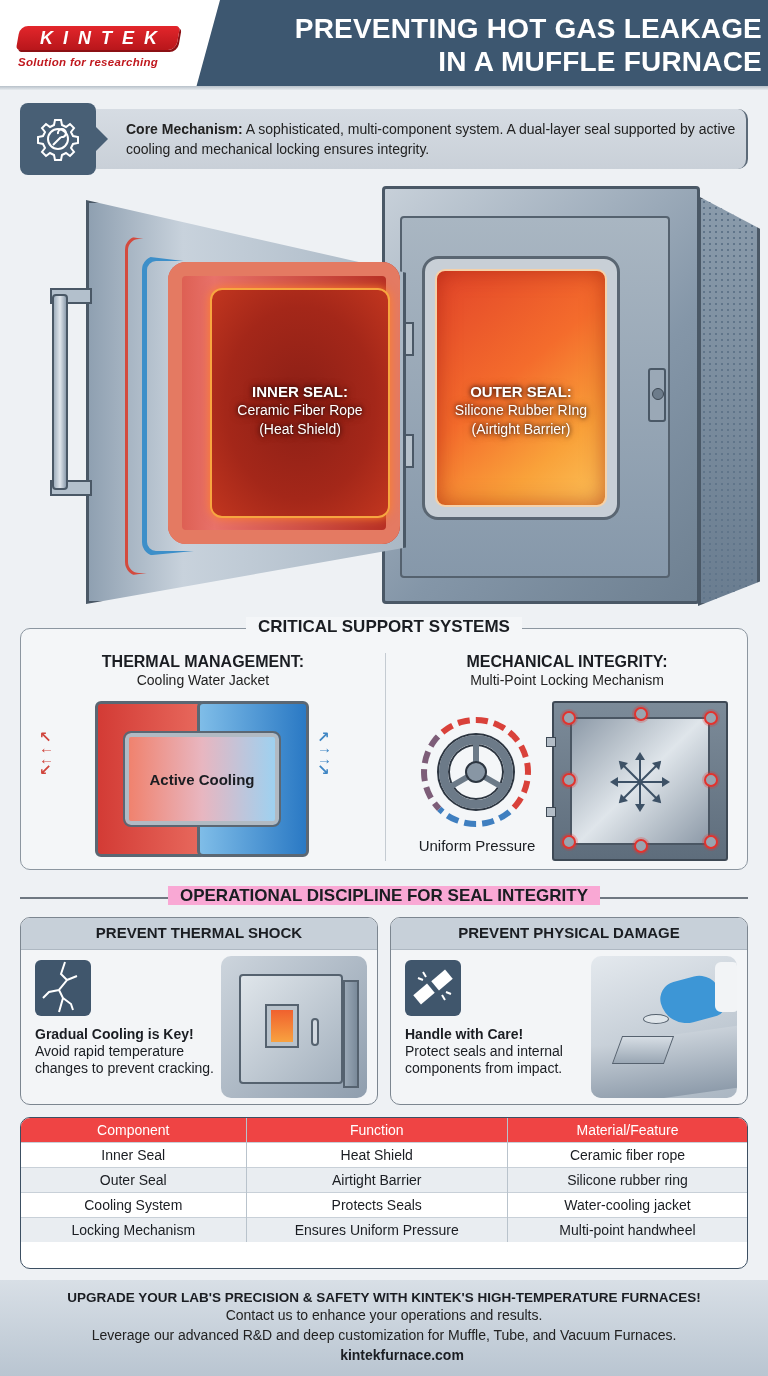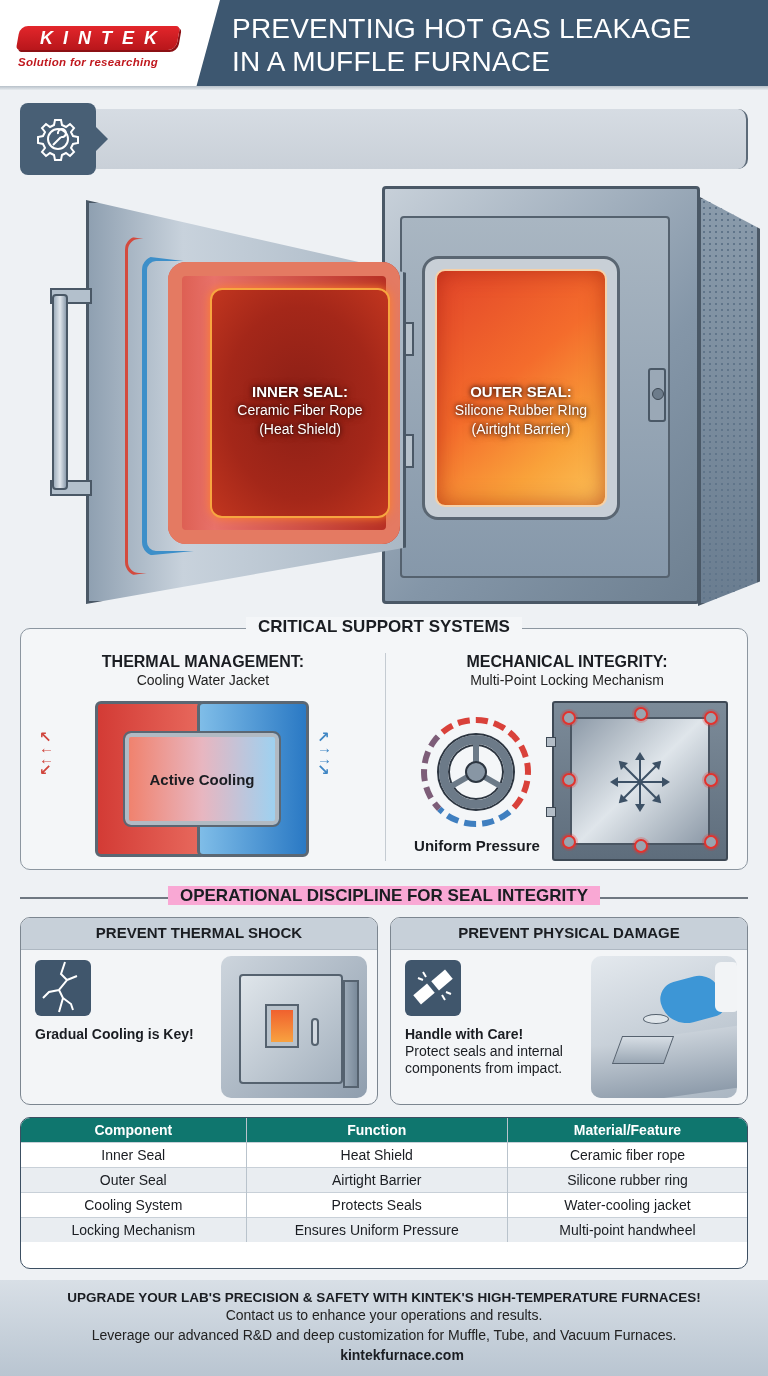--- a/index.html
+++ b/index.html
@@ -22,21 +22,21 @@
   .logo-box {
     width: 160px; height: 24px; background: linear-gradient(#e3262b, #b8161b);
     border-radius: 8px 4px 8px 4px; transform: skewX(-10deg);
     display: flex; align-items: center; justify-content: center;
     box-shadow: 2px 2px 0 #8c1014;
   }
   .logo-text { color: #fff; font-weight: bold; font-style: italic; font-size: 18px; letter-spacing: 10px; transform: skewX(10deg); padding-left: 10px; }
   .logo-sub { margin-top: 6px; color: #c0181e; font-style: italic; font-weight: bold; font-size: 11.5px; letter-spacing: 0.3px; }
   .header-title {
     position: absolute; left: 232px; top: 12px; width: 530px;
-    color: #fff; font-weight: normal; font-size: 28px; line-height: 33px; letter-spacing: 0.2px;
+    color: #fff; font-weight: bold; font-size: 28px; line-height: 33px; letter-spacing: 0.2px; text-align: right;
   }
   
   .core { position: absolute; left: 20px; top: 103px; width: 730px; height: 70px; }
   .core-panel {
     position: absolute; left: 60px; top: 6px; width: 668px; height: 60px;
     background: linear-gradient(#d6dce3, #c9d0d8);
     border-radius: 3px 10px 10px 3px;
     border-right: 2px solid #5c6a78;
   }
   .core-icon {
@@ -119,42 +119,42 @@
     border: 4px solid #b1bac3; outline: 2px solid #5b6773; border-radius: 6px;
     display: flex; align-items: center; justify-content: center;
     font-weight: bold; font-size: 15px; color: #1a1d22;
   }
   .heat-arrows { position: absolute; top: 102px; font-size: 15px; line-height: 11px; font-weight: bold; }
   .wheel-wrap { position: absolute; left: 400px; top: 88px; width: 110px; height: 110px; }
   .wheel-ring { position: absolute; left: 18px; top: 18px; width: 74px; height: 74px; border: 9px solid #6c7a88; border-radius: 50%; box-shadow: 0 0 0 2px #2c3540 inset, 0 0 0 2px #2c3540; }
   .wheel-hub { position: absolute; left: 44px; top: 44px; width: 22px; height: 22px; border-radius: 50%; background: #8896a4; border: 2px solid #2c3540; }
   .wheel-spoke { position: absolute; left: 52px; top: 26px; width: 6px; height: 30px; background: #6c7a88; transform-origin: 3px 29px; }
   .cycle-arc { position: absolute; left: 0; top: 0; width: 110px; height: 110px; border-radius: 50%; border: 6px dashed transparent; border-top-color: #d9413a; border-right-color: #d9413a; border-bottom-color: #3f7fc0; border-left-color: #7d5d78; }
-  .uniform-label { position: absolute; left: 386px; top: 208px; width: 140px; text-align: center; font-weight: bold; font-size: 15px; }
+  .uniform-label { position: absolute; left: 386px; top: 208px; width: 140px; text-align: center; font-weight: normal; font-size: 15px; }
   .lock-door { position: absolute; left: 531px; top: 72px; width: 176px; height: 160px; background: linear-gradient(#7c8b99, #5e6d7c); border: 2px solid #3e4955; border-radius: 3px; padding: 14px 16px; }
   .lock-plate { width: 100%; height: 100%; background: linear-gradient(135deg, #8d9aa8, #dfe5ea 50%, #8d9aa8); border: 2px solid #4a5663; border-radius: 4px; position: relative; }
   .lock-bolt { position: absolute; width: 14px; height: 14px; border-radius: 50%; border: 2px solid #e2332e; background: #9aa5b0; box-shadow: 0 0 0 2px rgba(226,51,46,.25); }
   .press-arrow { position: absolute; left: 50%; top: 50%; width: 28px; height: 2px; background: #3d5166; transform-origin: 0 50%; }
   .press-arrow::after { content: ""; position: absolute; right: -2px; top: -4px; border-left: 8px solid #3d5166; border-top: 5px solid transparent; border-bottom: 5px solid transparent; }
   .lock-tab { position: absolute; left: -8px; width: 10px; height: 10px; background: #b3bdc7; border: 1.5px solid #3e4955; }
   
   .ops-title { position: absolute; left: 20px; top: 886px; width: 728px; height: 24px; }
   .ops-title::before { content: ""; position: absolute; left: 0; right: 0; top: 11px; height: 1.5px; background: #6f7881; }
   .ops-title .section-title { top: 0; }
   .ops-card { position: absolute; top: 917px; width: 358px; height: 188px; border: 1.5px solid #7c8690; border-radius: 10px; background: #f3f5f7; overflow: hidden; }
   .ops-card-head { height: 32px; background: #c7d0d9; text-align: center; line-height: 30px; font-weight: bold; font-size: 15px; border-bottom: 1px solid #aeb8c2; }
   .ops-icon { position: absolute; left: 14px; top: 42px; width: 56px; height: 56px; background: #40566c; border-radius: 6px; }
   .ops-text { position: absolute; left: 14px; top: 108px; width: 190px; font-size: 14px; line-height: 17px; color: #1a1d22; }
   .ops-text b { display: block; font-weight: bold; font-size: 14px; }
   .ops-photo { position: absolute; right: 10px; top: 38px; width: 146px; height: 142px; border-radius: 10px; overflow: hidden; }
   
   .table-wrap { position: absolute; left: 20px; top: 1117px; width: 728px; height: 152px; border: 1.5px solid #3c4f62; border-radius: 10px; overflow: hidden; background: #fff; }
   .table-title { height: 28px; background: #3d5670; color: #fff; text-align: center; line-height: 28px; font-weight: bold; font-size: 15px; }
   table { width: 100%; border-collapse: collapse; font-size: 14px; }
-  th { background: #0f766e; color: #fff; font-weight: bold; height: 24px; border-right: 1px solid #b9c3cc; }
+  th { background: #ef4444; color: #fff; font-weight: normal; height: 24px; border-right: 1px solid #b9c3cc; }
   td { height: 25px; text-align: center; border-right: 1px solid #b9c3cc; border-top: 1px solid #c8d0d8; color: #1a1d22; }
   th:last-child, td:last-child { border-right: none; }
   tr.alt td { background: #e9edf1; }
   
   .footer { position: absolute; left: 0; top: 1280px; width: 768px; height: 96px; background: linear-gradient(#d8dfe6, #b9c5d1); text-align: center; padding-top: 10px; }
   .footer-head { font-weight: bold; font-size: 13.5px; }
   .footer-line { font-size: 14px; line-height: 20px; color: #222; }
   .footer-url { font-weight: bold; font-size: 14px; margin-top: 2px; padding-left: 36px; }
 </style>
 </head>
@@ -176,20 +176,23 @@
 <div class="header-shadow"></div>
 
 <div class="core">
   <div class="core-panel"></div>
   <div class="core-icon">
     <svg width="46" height="46" viewBox="0 0 46 46" fill="none" stroke="#fff" stroke-width="2">
       <path d="M23 4 l3 0 1 5 4 2 4-3 4 4-3 4 2 4 5 1 0 6-5 1-2 4 3 4-4 4-4-3-4 2-1 5-6 0-1-5-4-2-4 3-4-4 3-4-2-4-5-1 0-6 5-1 2-4-3-4 4-4 4 3 4-2 1-5z"></path>
       <circle cx="23" cy="23" r="10"></circle>
       <path d="M18 29 l8-8 m0 0 a4 4 0 1 0 -3 -3"></path>
     </svg>
+  </div>
+  <div class="core-text">
+    <b>Core Mechanism:</b><span> A sophisticated, multi-component system. A dual-layer seal supported by active cooling and mechanical locking ensures integrity.</span>
   </div>
 </div>
 
 <div class="furnace">
   <div class="box-side"></div>
   <div class="box-frame"></div>
   <div class="box-inner"></div>
   <div class="oven-window">
     <div class="oven-glow"></div>
   </div>
@@ -280,20 +283,21 @@
 
 <div class="ops-card" style="left:20px;">
   <div class="ops-card-head">PREVENT THERMAL SHOCK</div>
   <div class="ops-icon">
     <svg width="56" height="56" viewBox="0 0 56 56" fill="none" stroke="#fff" stroke-width="2">
       <path d="M30 2 l-4 12 6 6 -8 10 4 8 -4 14 M24 30 l-10 2 -6 6 M32 20 l10 -4 M28 38 l8 6 2 6"></path>
     </svg>
   </div>
   <div class="ops-text">
     <b>Gradual Cooling is Key!</b>
+    <span>Avoid rapid temperature changes to prevent cracking.</span>
   </div>
   <div class="ops-photo" style="background:linear-gradient(135deg,#cdd5dd,#8f9eae);">
     <div style="position:absolute;left:18px;top:18px;width:104px;height:110px;background:linear-gradient(135deg,#dfe5ea,#a4b1be);border:2px solid #55626f;border-radius:4px;"></div>
     <div style="position:absolute;left:44px;top:48px;width:34px;height:44px;background:#b8c2cb;border:2px solid #55626f;padding:4px;">
       <div style="width:100%;height:100%;background:linear-gradient(#f0612e,#f8a240);"></div>
     </div>
     <div style="position:absolute;left:90px;top:62px;width:8px;height:28px;border:2px solid #55626f;border-radius:4px;background:#d2d9e0;"></div>
     <div style="position:absolute;left:122px;top:24px;width:16px;height:108px;background:linear-gradient(90deg,#9aa8b6,#7a8a9a);border:2px solid #55626f;"></div>
   </div>
 </div>

